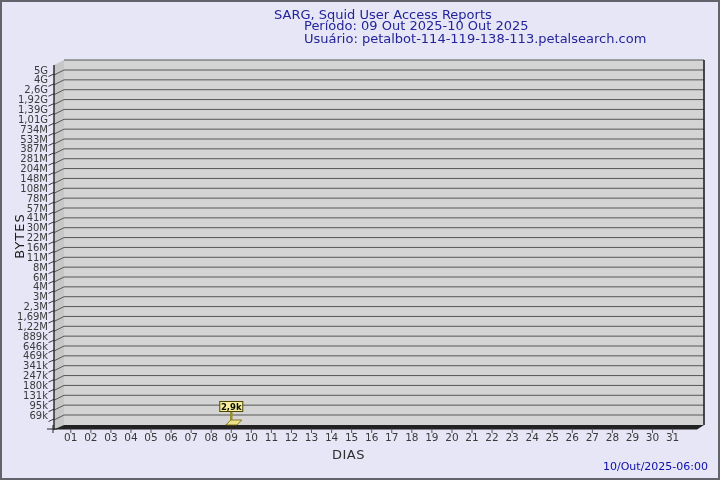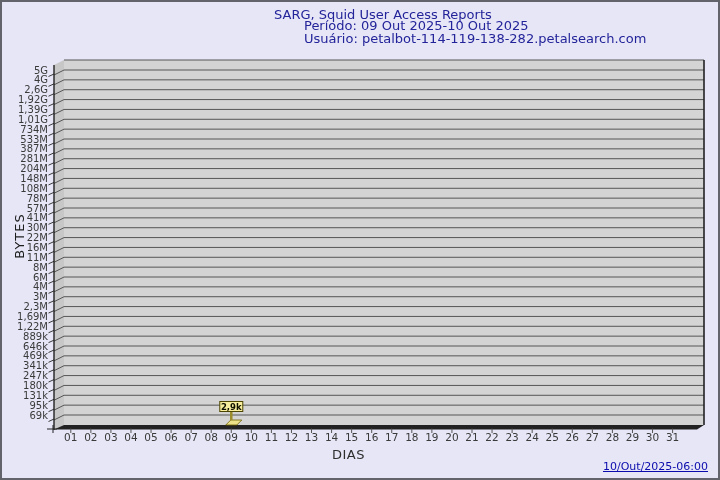--- a/index.html
+++ b/index.html
@@ -39,33 +39,32 @@
     font-size:13px;
     letter-spacing:0.5px;
     color:#2e2e2e;
   }
   .timestamp{
     position:absolute;
     right:10px;top:458px;
     font-size:11px;
     color:#0b0bad;
     white-space:nowrap;
-    text-decoration:underline;
   }
   svg{position:absolute;left:0;top:0;}
   svg text{font-family:"DejaVu Sans", sans-serif;}
 </style>
 </head>
 <body>
 
 <div class="screen">
 
   <div class="title-line" id="title-main">SARG, Squid User Access Reports</div>
   <div class="title-line" id="title-period">Período: 09 Out 2025-10 Out 2025</div>
-  <div class="title-line" id="title-user">Usuário: petalbot-114-119-138-282.petalsearch.com</div>
+  <div class="title-line" id="title-user">Usuário: petalbot-114-119-138-113.petalsearch.com</div>
 
   <div class="y-axis-title">BYTES</div>
 
   <svg id="chart-svg" width="720" height="480" viewBox="0 0 720 480">
       <rect x="62" y="58" width="640" height="365" fill="#d4d4d4"></rect>
       <polygon points="52,63 62,58 62,423 52,428" fill="#c7c7c7"></polygon>
       <line x1="62" y1="68" x2="702" y2="68" stroke="#565656" stroke-width="1"></line>
       <line x1="52" y1="73" x2="62" y2="68" stroke="#565656" stroke-width="1"></line>
       <line x1="46.5" y1="74.5" x2="52" y2="72" stroke="#3a3a3a" stroke-width="1"></line>
       <text x="46" y="71.5" text-anchor="end" font-size="10" fill="#3a3a3a">5G</text>

